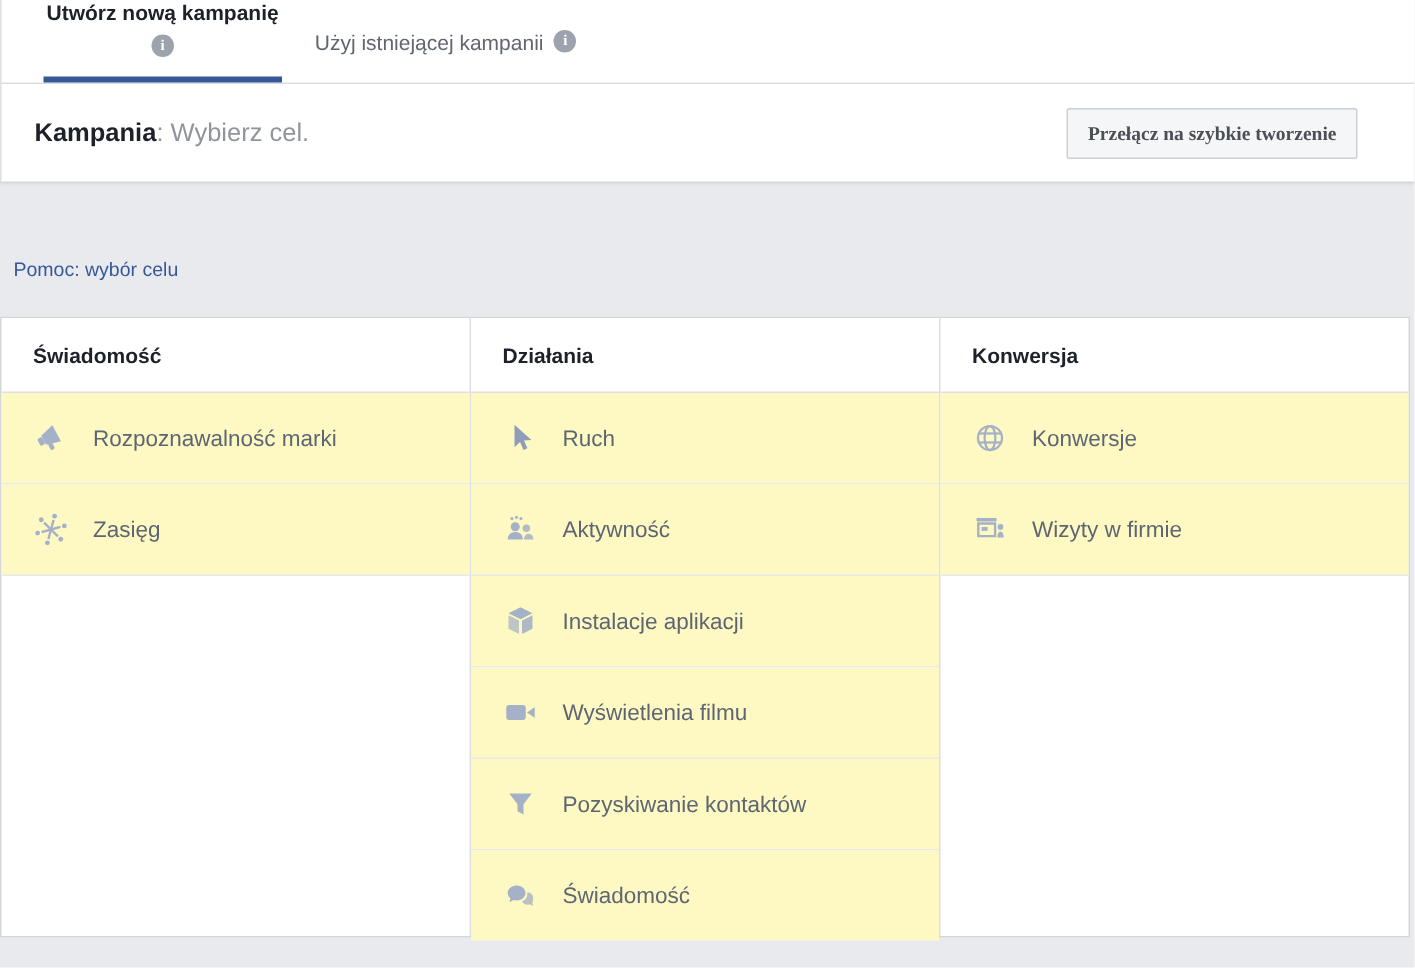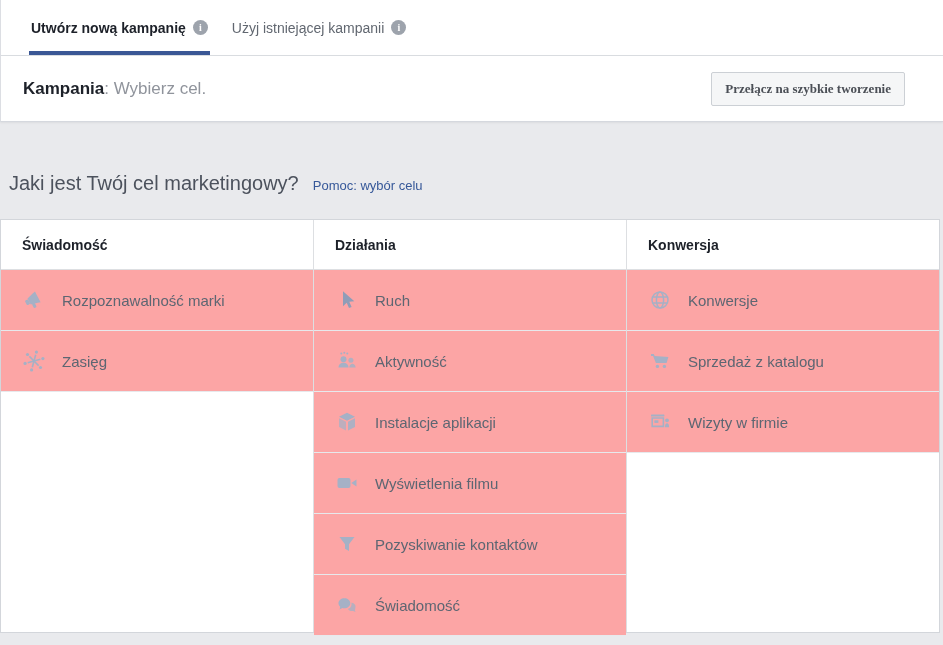--- a/index.html
+++ b/index.html
@@ -27,21 +27,21 @@
     display: flex;
     align-items: center;
     gap: 7px;
     padding: 0 2px;
     margin-right: 20px;
     position: relative;
     font-size: 14px;
     cursor: pointer;
     color: #616770;
   }
-  .tab.active { color: #1d2129; font-weight: bold; }
+  .tab.active { color: #1d2129; font-weight: bold; flex-direction: column; }
   .tab.active::after {
     content: "";
     position: absolute;
     left: 0; right: 0; bottom: 0;
     height: 4px;
     background: var(--accent-blue, #3a5795);
   }
   .info-icon {
     width: 15px; height: 15px;
     border-radius: 50%;
@@ -122,21 +122,21 @@
   }
   .obj-item {
     height: 61px;
     flex: 0 0 auto;
     display: flex;
     align-items: center;
     padding-left: 20px;
     gap: 15px;
     border-bottom: 1px solid #e7e9ec;
     cursor: pointer;
-    background: #fca5a5;
+    background: #fef9c3;
   }
   .obj-label { font-size: 15px; color: #5d6672; }
   .icon {
     width: 26px; height: 26px;
     color: var(--icon-color, #a5b1c6);
     flex: 0 0 auto;
     display: flex;
     align-items: center;
     justify-content: center;
   }
@@ -158,21 +158,20 @@
 </div>
 
 <div class="campaign-header">
   <div class="campaign-title">
     <span class="bold">Kampania</span><span>: Wybierz cel.</span>
   </div>
   <button class="switch-btn">Przełącz na szybkie tworzenie</button>
 </div>
 
 <div class="question-row">
-  <span class="question">Jaki jest Twój cel marketingowy?</span>
   <a class="help-link">Pomoc: wybór celu</a>
 </div>
 
 <div class="objectives-table">
 
   <div class="obj-col">
     <div class="col-header">Świadomość</div>
 
     <div class="obj-item">
       <span class="icon">
@@ -284,30 +283,20 @@
         <svg viewBox="0 0 24 24" fill="none" stroke="currentColor" stroke-width="1.5">
           <circle cx="12" cy="12" r="8"></circle>
           <ellipse cx="12" cy="12" rx="3.6" ry="8"></ellipse>
           <line x1="4.7" y1="9" x2="19.3" y2="9"></line>
           <line x1="4.7" y1="15" x2="19.3" y2="15"></line>
         </svg>
       </span>
       <span class="obj-label">Konwersje</span>
     </div>
 
-    <div class="obj-item">
-      <span class="icon">
-        <svg viewBox="0 0 24 24" fill="currentColor">
-          <path d="M3 5 L5.8 5 L6.7 7.1 L20.4 7.9 L18.6 14 L7.9 14 L5.1 6.9 L3 6.9 Z"></path>
-          <circle cx="9.4" cy="17.4" r="1.7"></circle>
-          <circle cx="16.4" cy="17.4" r="1.7"></circle>
-        </svg>
-      </span>
-      <span class="obj-label">Sprzedaż z katalogu</span>
-    </div>
 
     <div class="obj-item">
       <span class="icon">
         <svg viewBox="0 0 24 24" fill="currentColor">
           <rect x="3" y="4.4" width="13.4" height="2.2" rx=".6"></rect>
           <path d="M4.2 8 L15.4 8 L15.4 16.4 L4.2 16.4 Z" fill="none" stroke="currentColor" stroke-width="1.6"></path>
           <rect x="6.4" y="10.3" width="4" height="2.6"></rect>
           <circle cx="19" cy="10.3" r="1.9"></circle>
           <path d="M16.9 17.3 C16.9 14.8 17.8 13.3 19 13.3 C20.2 13.3 21.1 14.8 21.1 17.3 Z"></path>
         </svg>

